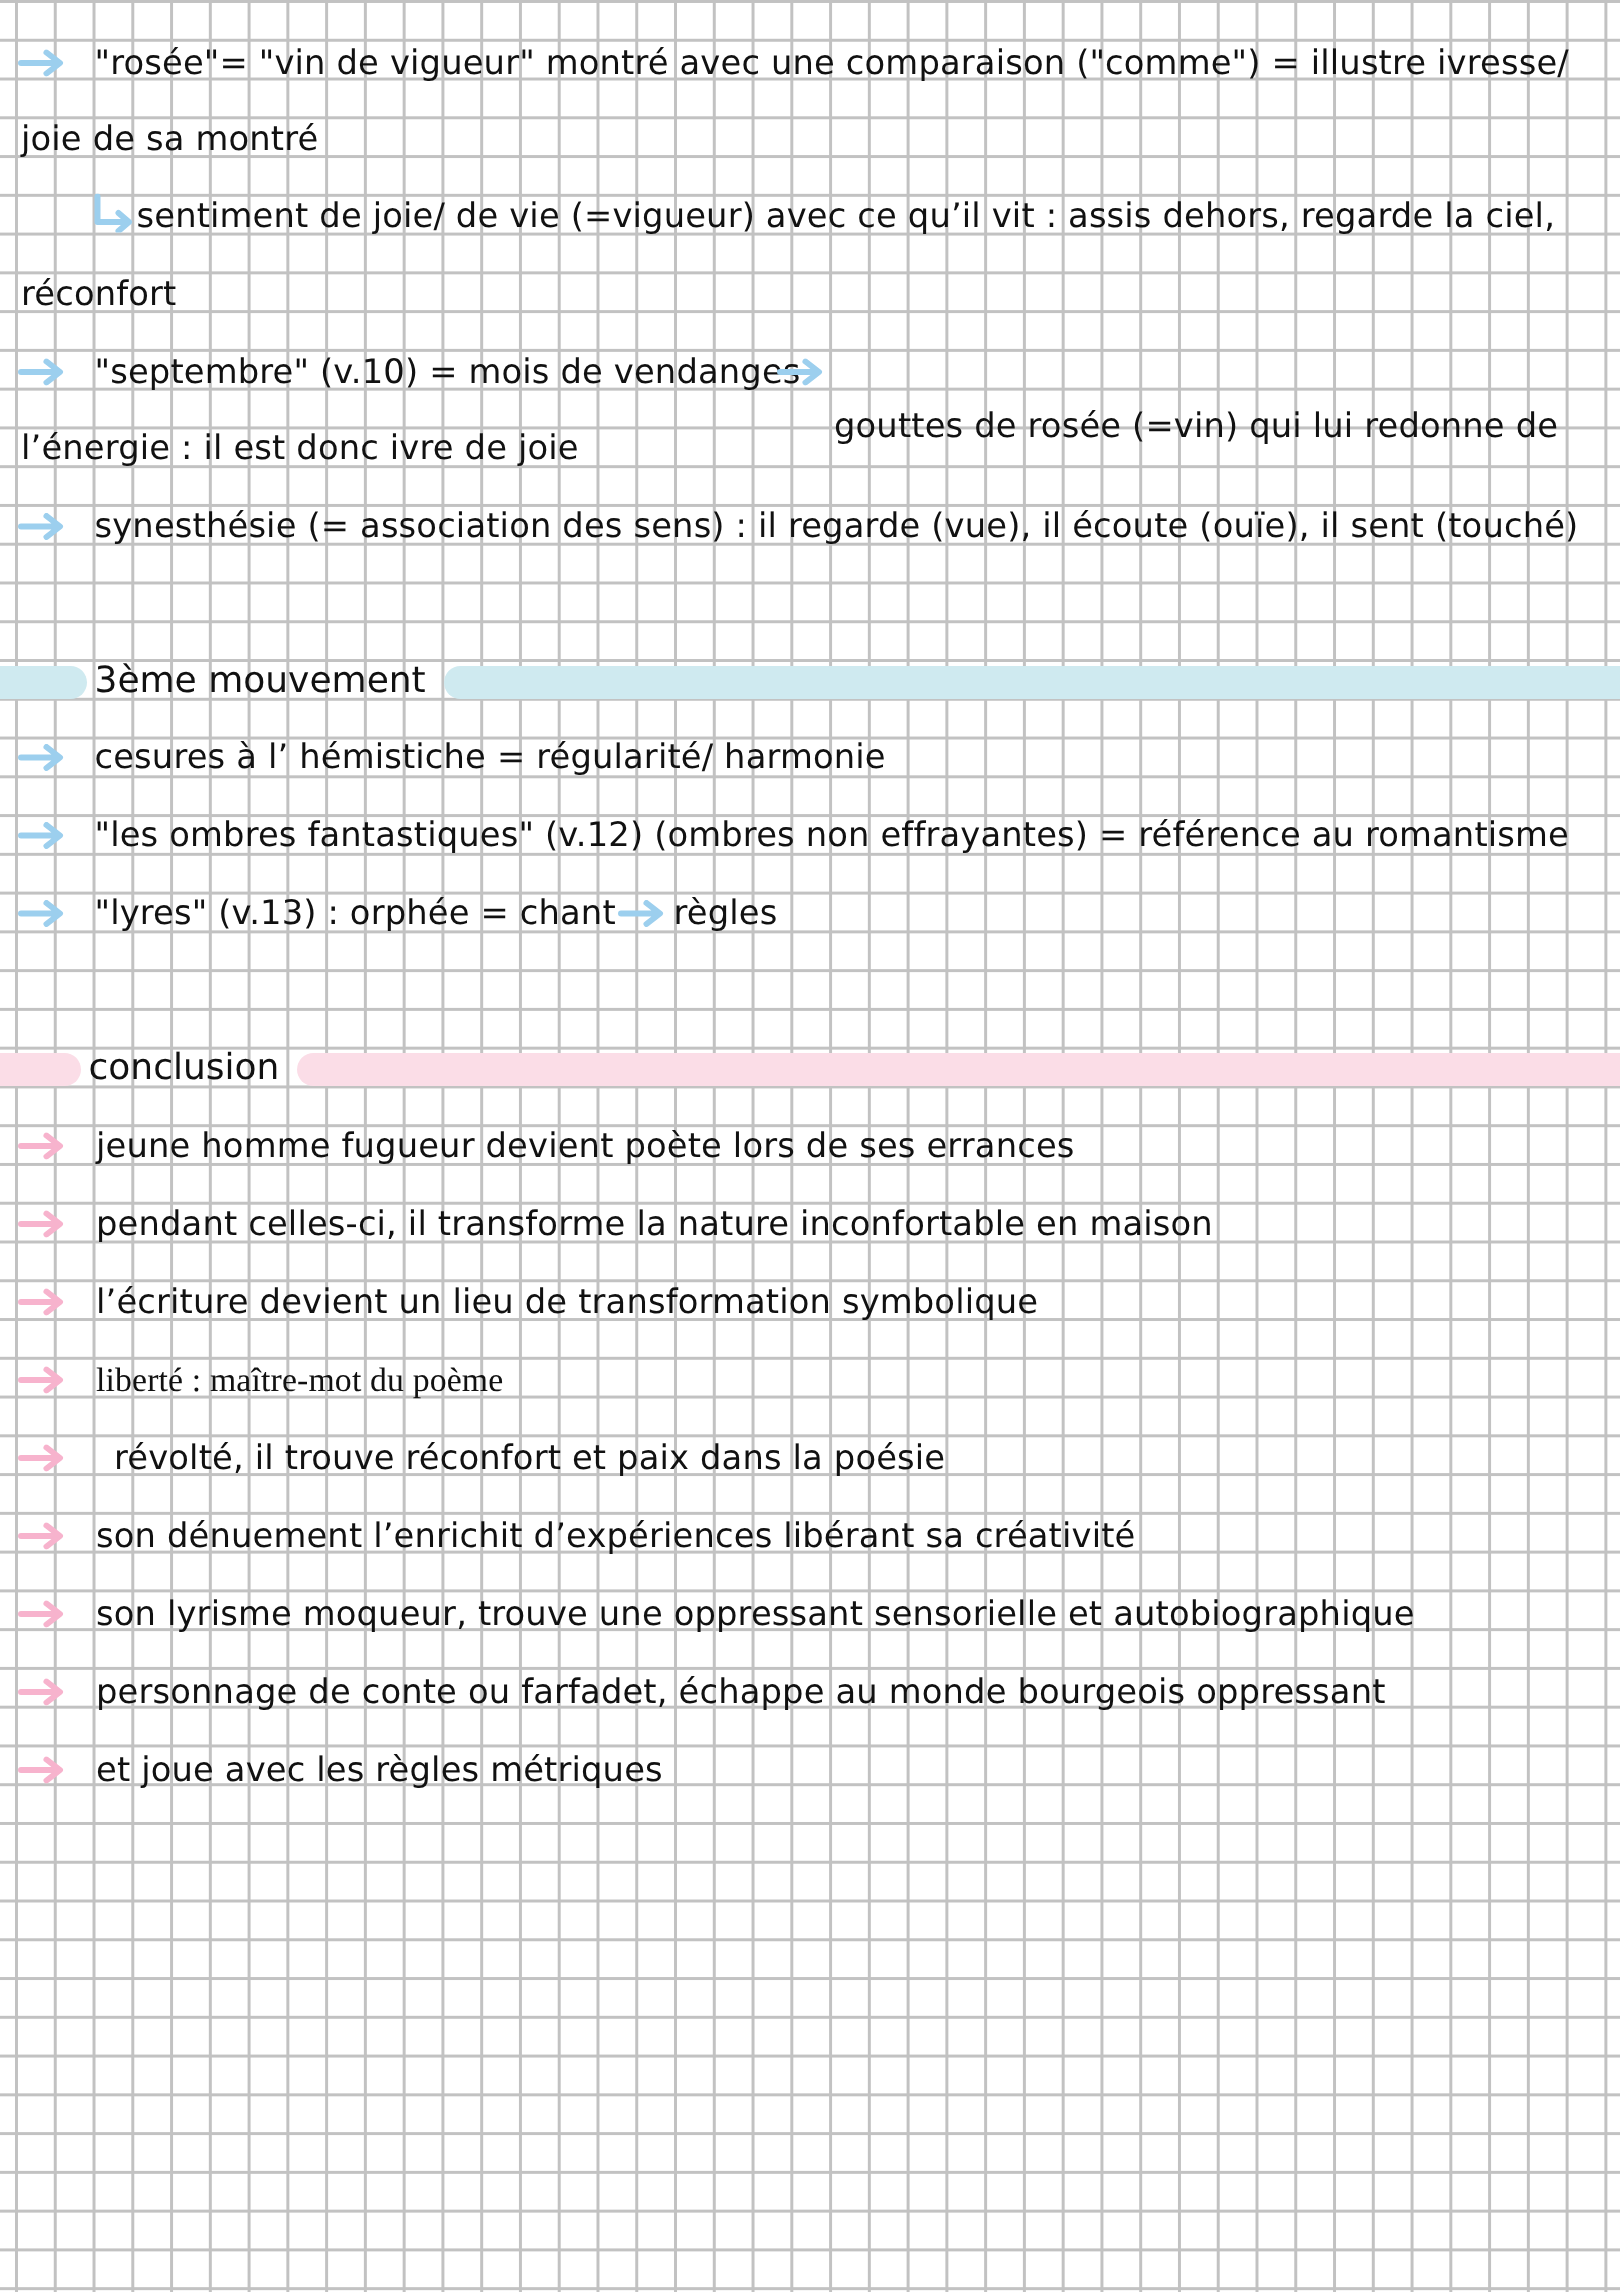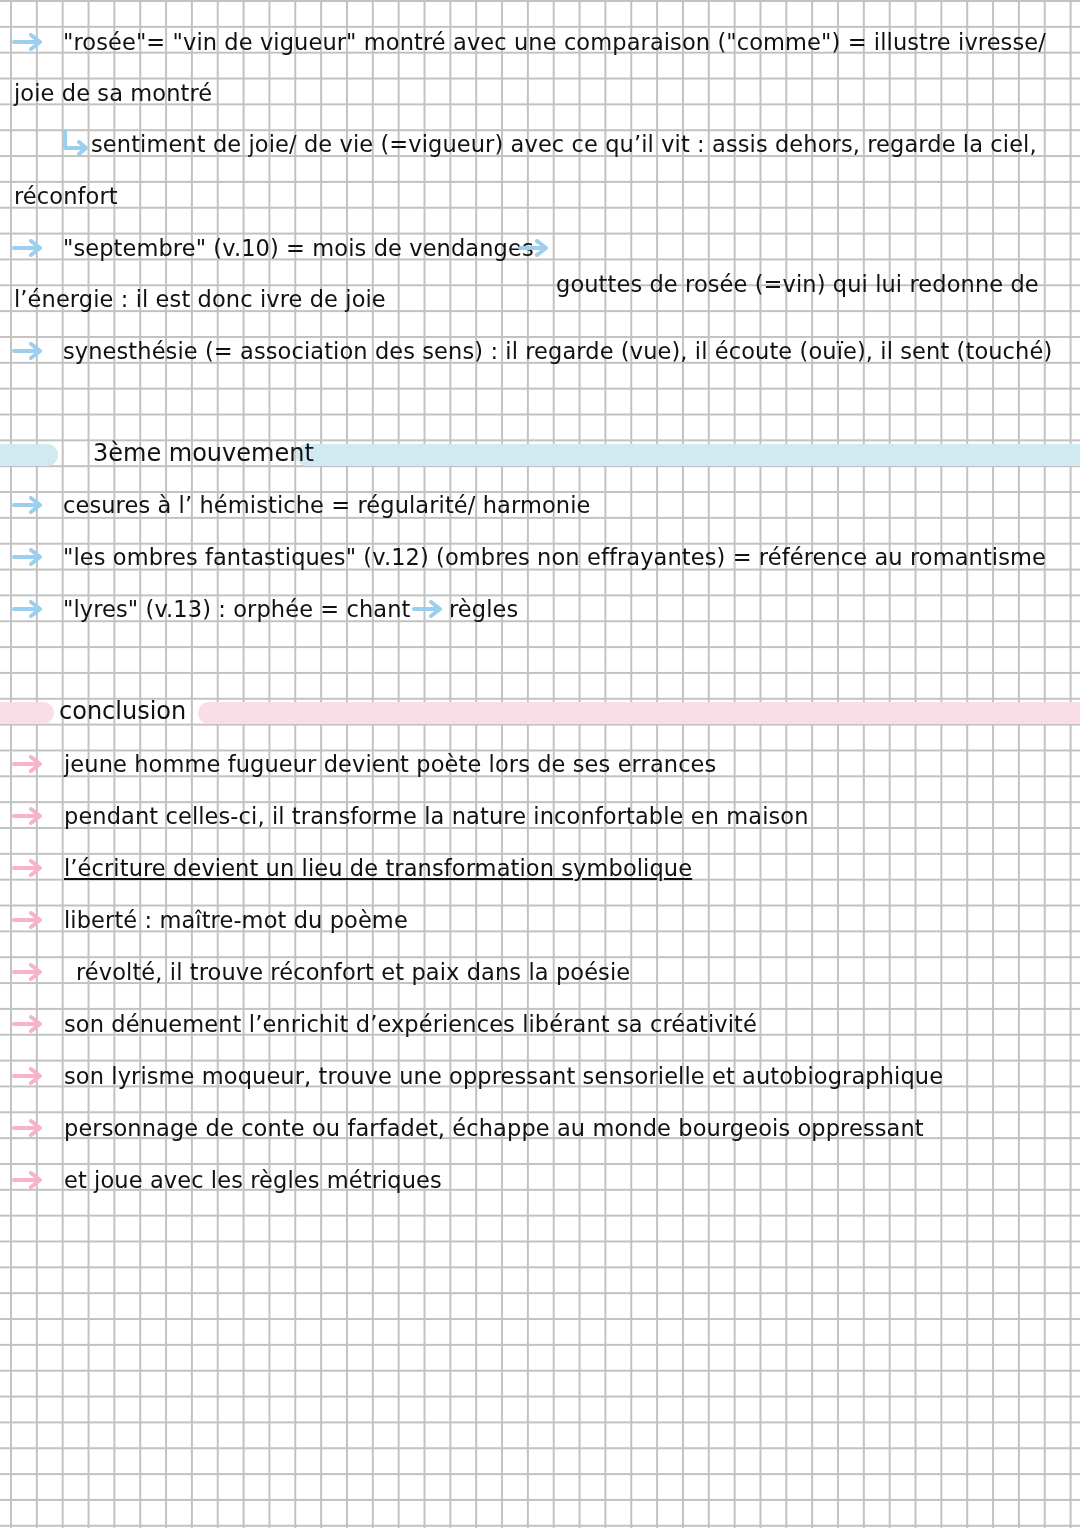--- a/index.html
+++ b/index.html
@@ -107,21 +107,21 @@
           <path d="M2 9 H26 M19 2 L28 9 L19 16" stroke="#9ccfee" stroke-width="4" fill="none" stroke-linecap="round" stroke-linejoin="round"></path>
         </svg>
     </span>
     <span class="text" style="left:63px;">synesthésie (= association des sens) : il regarde (vue), il écoute (ouïe), il sent (touché)</span>
   </div>
 
   <div class="banner" style="top:444px;">
     <div class="seg-left" style="width:58px; background:#cfeaf0;"></div>
     <div class="seg-right" style="width:784px; background:#cfeaf0;"></div>
   </div>
-  <div class="heading" style="top:436px; left:63px;padding-left:30px;">3ème mouvement</div>
+  <div class="heading" style="top:436px; left:63px;">3ème mouvement</div>
 
   <div class="line" style="top:488px;">
     <span class="arrow" style="left:12px;">
       <svg width="34" height="18" viewBox="0 0 34 18">
           <path d="M2 9 H26 M19 2 L28 9 L19 16" stroke="#9ccfee" stroke-width="4" fill="none" stroke-linecap="round" stroke-linejoin="round"></path>
         </svg>
     </span>
     <span class="text" style="left:63px;">cesures à l’ hémistiche = régularité/ harmonie</span>
   </div>
   <div class="line" style="top:540px;">
@@ -168,29 +168,29 @@
         </svg>
     </span>
     <span class="text" style="left:64px;">pendant celles-ci, il transforme la nature inconfortable en maison</span>
   </div>
   <div class="line" style="top:851px;">
     <span class="arrow" style="left:12px;">
       <svg width="34" height="18" viewBox="0 0 34 18">
           <path d="M2 9 H26 M19 2 L28 9 L19 16" stroke="#f7b3cd" stroke-width="4" fill="none" stroke-linecap="round" stroke-linejoin="round"></path>
         </svg>
     </span>
-    <span class="text" style="left:64px;text-decoration:underline;">l’écriture devient un lieu de transformation symbolique</span>
+    <span class="text" style="left:64px;">l’écriture devient un lieu de transformation symbolique</span>
   </div>
   <div class="line" style="top:903px;">
     <span class="arrow" style="left:12px;">
       <svg width="34" height="18" viewBox="0 0 34 18">
           <path d="M2 9 H26 M19 2 L28 9 L19 16" stroke="#f7b3cd" stroke-width="4" fill="none" stroke-linecap="round" stroke-linejoin="round"></path>
         </svg>
     </span>
-    <span class="text" style="left:64px;">liberté : maître-mot du poème</span>
+    <span class="text" style="left:64px;font-family:Liberation Serif, serif;">liberté : maître-mot du poème</span>
   </div>
   <div class="line" style="top:955px;">
     <span class="arrow" style="left:12px;">
       <svg width="34" height="18" viewBox="0 0 34 18">
           <path d="M2 9 H26 M19 2 L28 9 L19 16" stroke="#f7b3cd" stroke-width="4" fill="none" stroke-linecap="round" stroke-linejoin="round"></path>
         </svg>
     </span>
     <span class="text" style="left:64px;margin-left:12px;">révolté, il trouve réconfort et paix dans la poésie</span>
   </div>
   <div class="line" style="top:1007px;">

